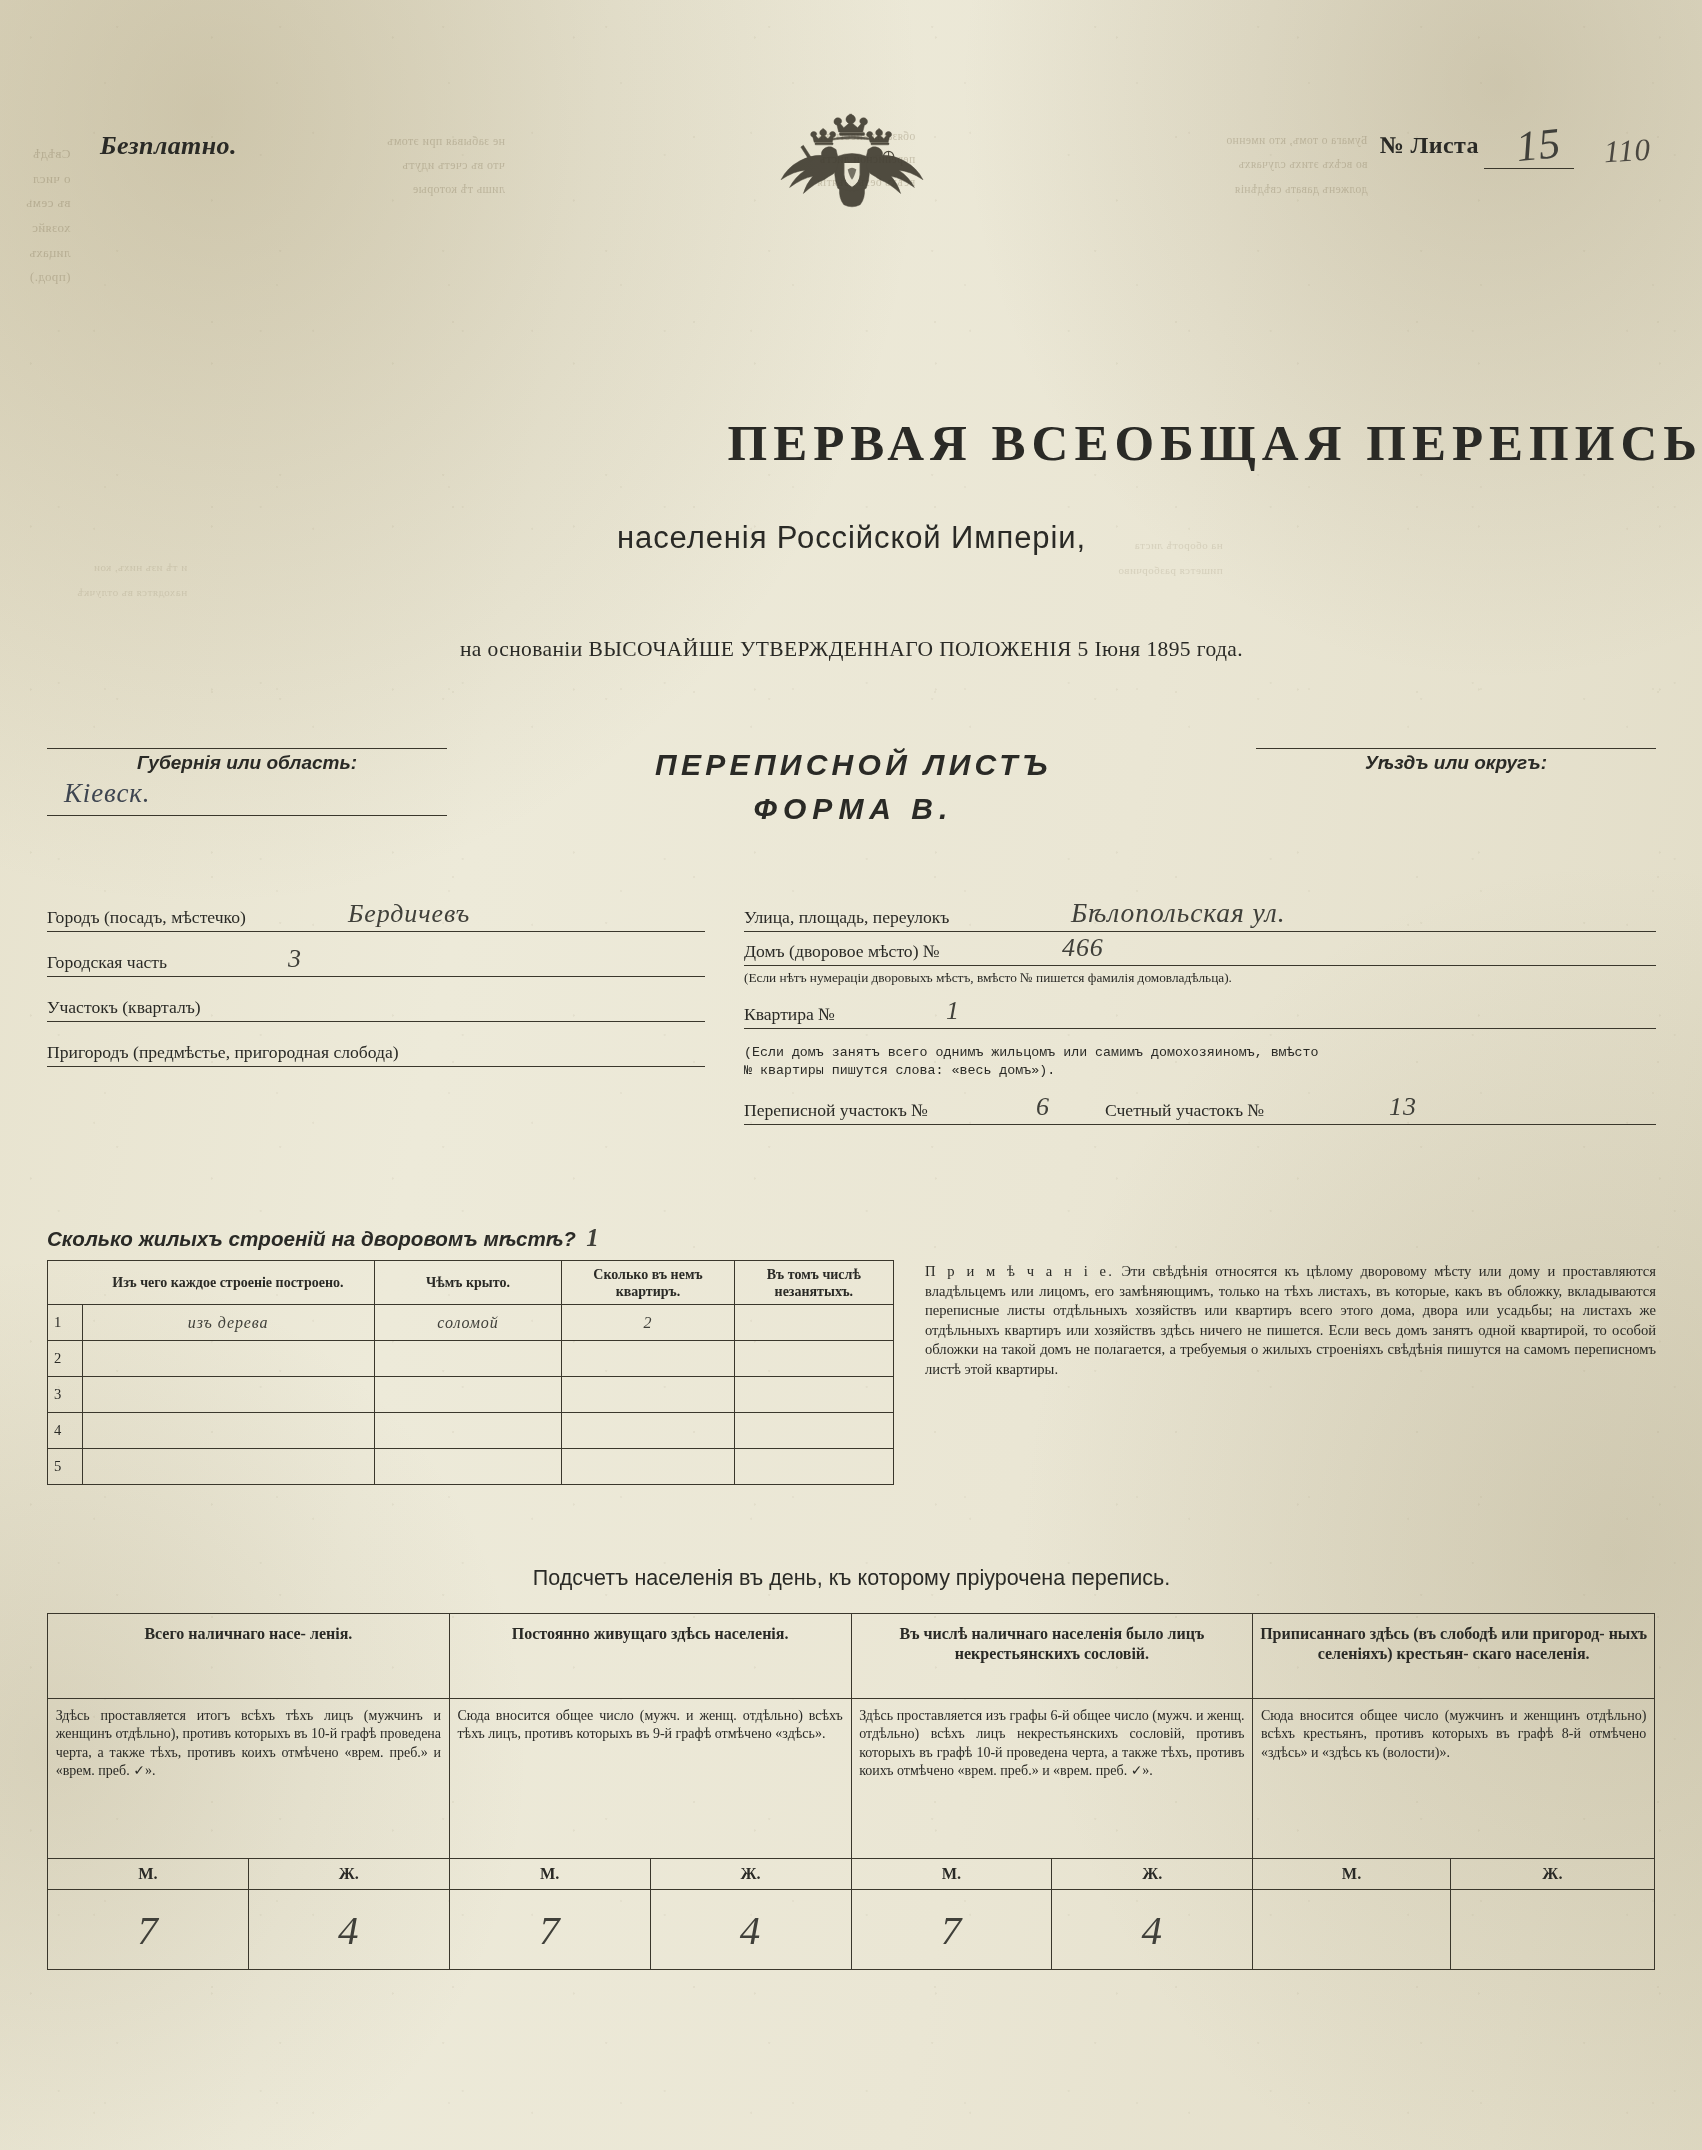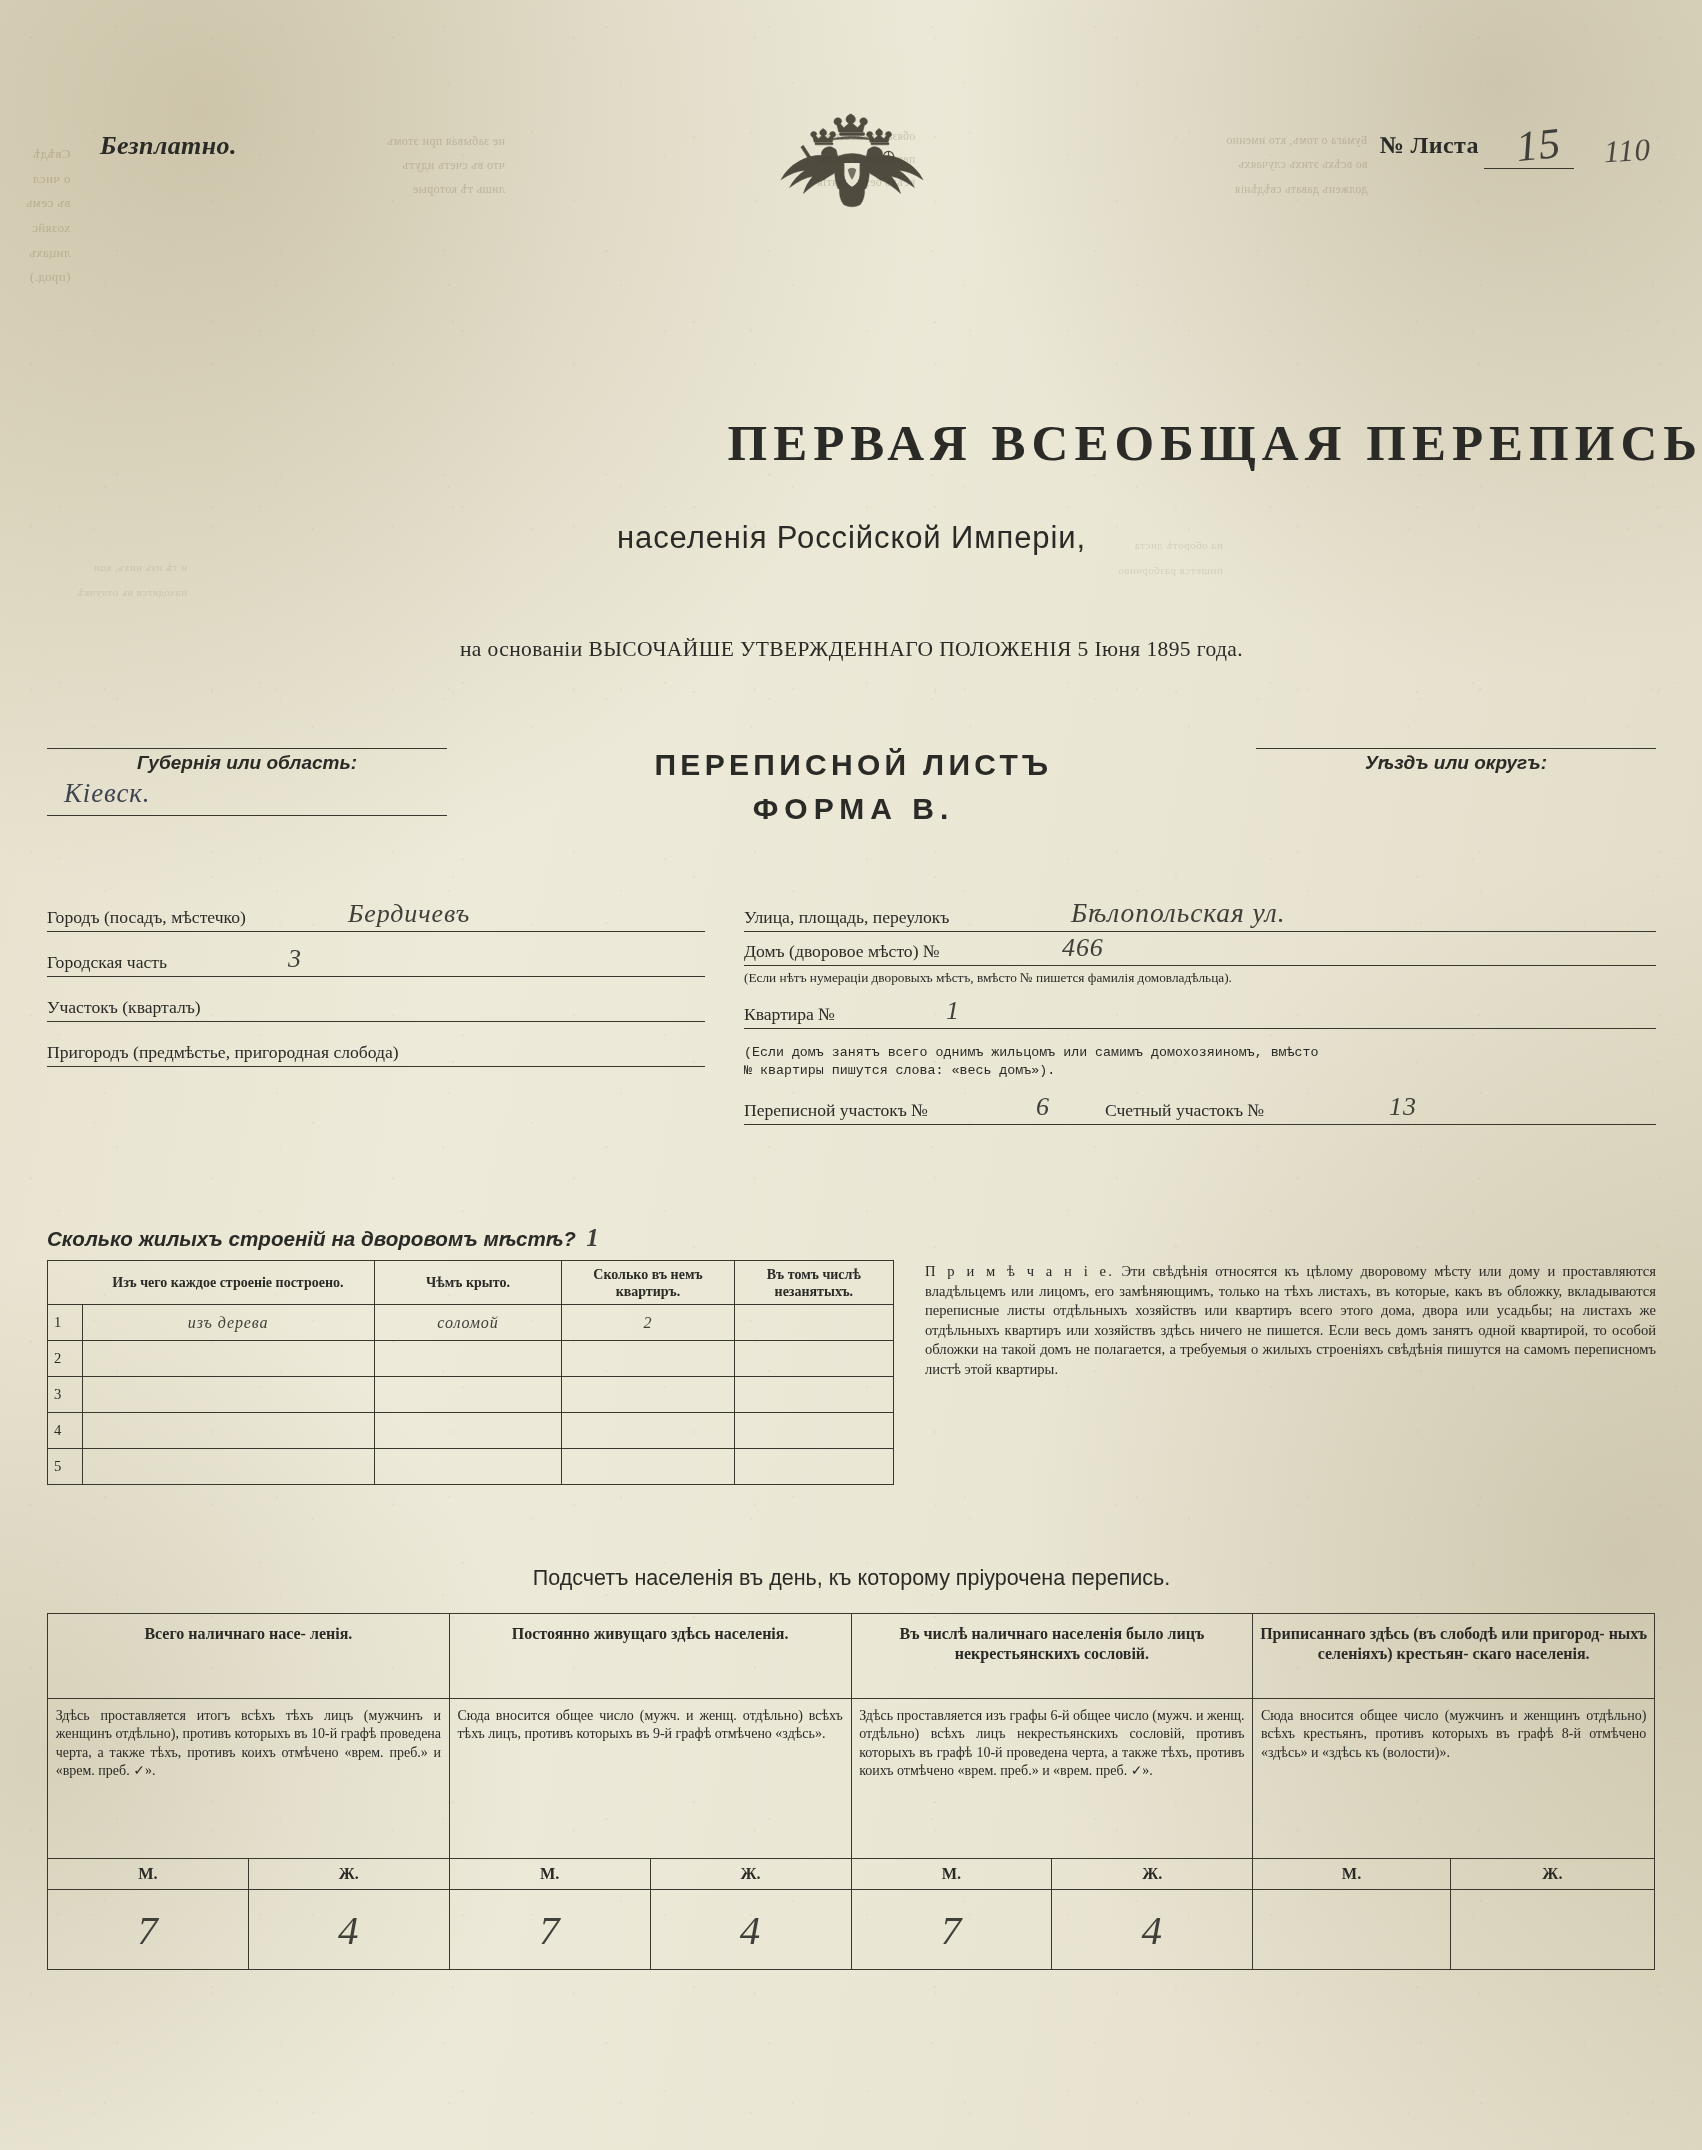--- a/index.html
+++ b/index.html
@@ -134,20 +134,21 @@
     position: absolute;
     left: 47px;
     right: 47px;
     top: 748px;
     height: 99px;
   }
   .band-center {
     position: absolute;
     left: 4px; right: 0;
     text-align: center;
+    font-style: italic;
   }
   .band-center .l1 {
     font-family: "Liberation Sans", sans-serif;
     font-weight: bold;
     font-size: 30px;
     letter-spacing: 4.3px;
   }
   .band-center .l2 {
     font-family: "Liberation Sans", sans-serif;
     font-weight: bold;

